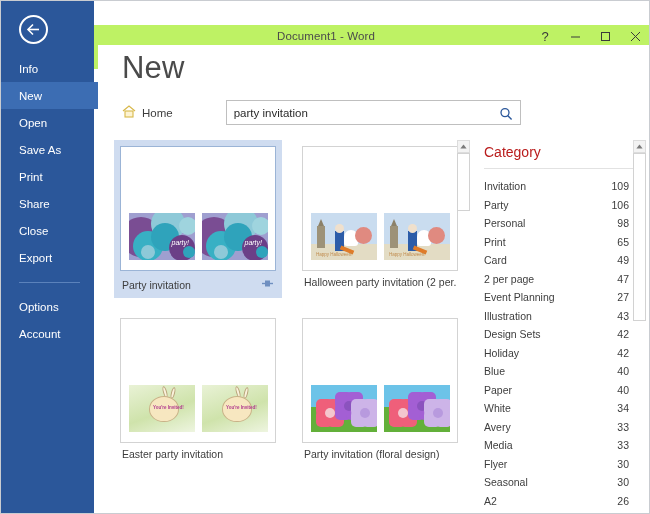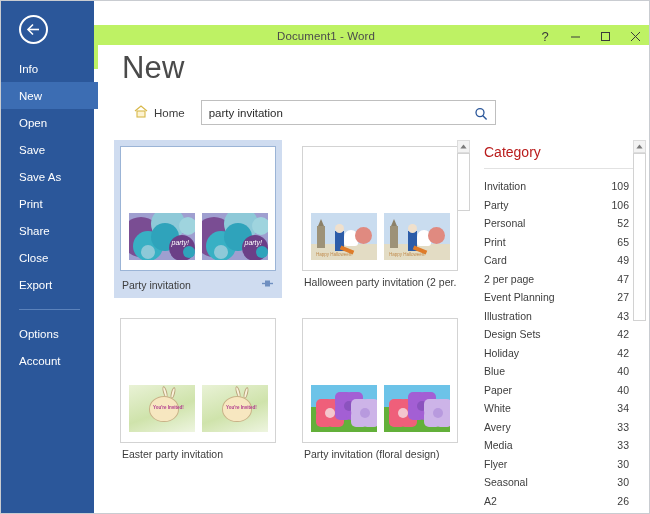--- a/index.html
+++ b/index.html
@@ -93,22 +93,22 @@
     background: #ffffff;
   }
   .page-title {
     position: absolute; left: 24px; top: 5px;
     font-size: 31px; font-weight: 300; color: #4a4a4a;
     letter-spacing: .2px;
   }
 
   
   .search-row {
-    position: absolute; left: 36px; top: 55px;
-    display: flex; align-items: center;
+    position: absolute; left: 24px; top: 55px;
+    display: flex; align-items: center; gap: 37px;
   }
   .home-link {
     display: flex; align-items: center; gap: 6px;
     margin-right: 16px; cursor: pointer;
   }
   .home-label { font-size: 11.5px; color: #3d3d3d; }
   .search-box {
     position: relative;
     width: 295px; height: 25px;
     border: 1px solid #bfbfbf; background: #ffffff;
@@ -359,23 +359,20 @@
 
     <div class="nav">
       <div class="nav-item">
           <span>Info</span>
         </div>
       <div class="nav-item active">
           <span>New</span>
         </div>
       <div class="nav-item">
           <span>Open</span>
-        </div>
-      <div class="nav-item">
-          <span>Save</span>
         </div>
       <div class="nav-item">
           <span>Save As</span>
         </div>
       <div class="nav-item">
           <span>Print</span>
         </div>
       <div class="nav-item">
           <span>Share</span>
         </div>
@@ -591,21 +588,21 @@
         <div class="cat-row">
             <span>Invitation</span>
             <span class="cat-count">109</span>
           </div>
         <div class="cat-row">
             <span>Party</span>
             <span class="cat-count">106</span>
           </div>
         <div class="cat-row">
             <span>Personal</span>
-            <span class="cat-count">52</span>
+            <span class="cat-count">98</span>
           </div>
         <div class="cat-row">
             <span>Print</span>
             <span class="cat-count">65</span>
           </div>
         <div class="cat-row">
             <span>Card</span>
             <span class="cat-count">49</span>
           </div>
         <div class="cat-row">

